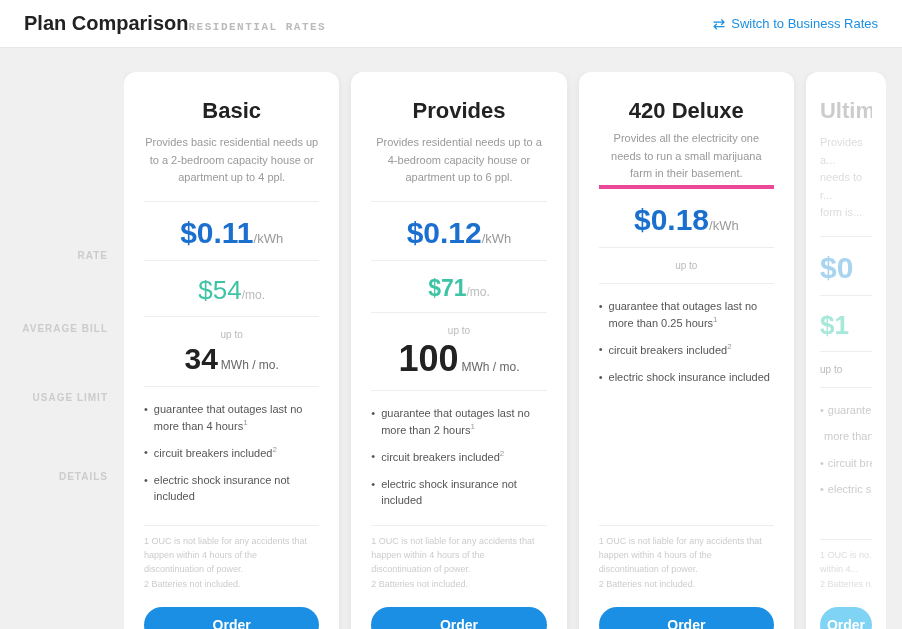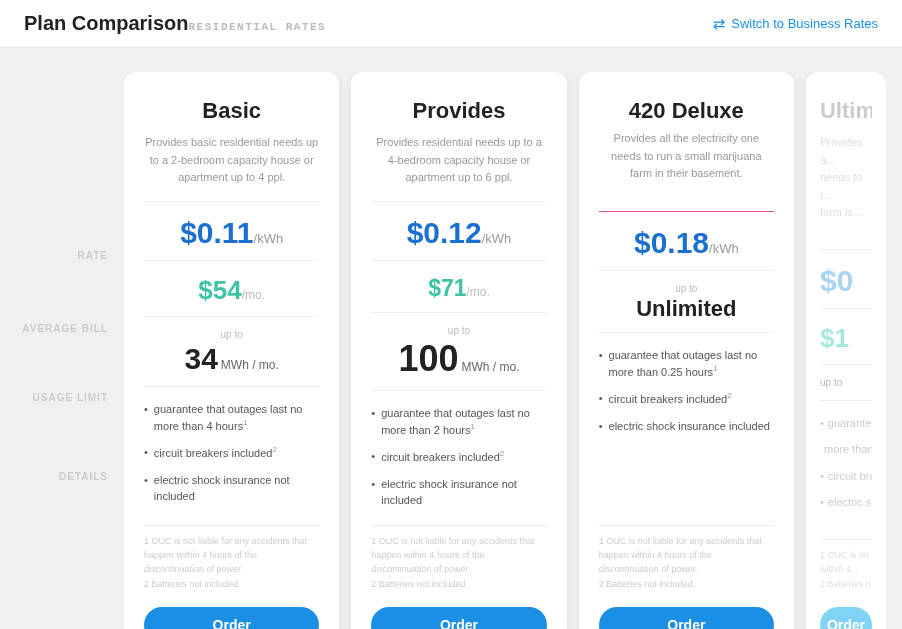--- a/index.html
+++ b/index.html
@@ -38,21 +38,21 @@
 
   <div style="display:flex;gap:12px;overflow:hidden;flex:1;">
 
     <div style="background:#fff;border-radius:12px;padding:26px 20px 18px 20px;flex:1;min-width:175px;display:flex;flex-direction:column;box-shadow:0 2px 8px rgba(0,0,0,0.07);font-family:-apple-system,BlinkMacSystemFont,'Segoe UI',Arial,sans-serif;">
       <div style="font-size:22px;font-weight:700;color:#222;text-align:center;margin-bottom:10px;">Basic</div>
       <div style="font-size:11px;color:#999;text-align:center;line-height:1.6;min-height:58px;border-bottom:1px solid #eee;padding-bottom:14px;">Provides basic residential needs up to a 2-bedroom capacity house or apartment up to 4 ppl.</div>
       <div style="text-align:center;padding:14px 0 10px;border-bottom:1px solid #eee;">
         <span style="font-size:30px;font-weight:700;color:#1a6fcf;">$0.11</span><span style="font-size:13px;color:#999;">/kWh</span>
       </div>
       <div style="text-align:center;padding:14px 0 10px;border-bottom:1px solid #eee;">
-        <span style="font-size:26px;font-weight:700;color:#3ec4a4;margin-top:12px;">$54</span><span style="font-size:12px;color:#bbb;">/mo.</span>
+        <span style="font-size:26px;font-weight:400;color:#3ec4a4;margin-top:12px;">$54</span><span style="font-size:12px;color:#bbb;">/mo.</span>
       </div>
       <div style="text-align:center;padding:12px 0 10px;border-bottom:1px solid #eee;">
         <span style="font-size:10px;color:#bbb;display:block;margin-bottom:2px;">up to</span>
         <span style="font-size:30px;font-weight:700;color:#222;">34</span><span style="font-size:12px;color:#666;margin-left:3px;">MWh / mo.</span>
       </div>
       <div style="padding:14px 0 6px;flex:1;">
         <div style="font-size:11px;color:#555;line-height:1.5;margin-bottom:10px;display:flex;gap:6px;">
             <span style="flex-shrink:0;">•</span>
             <span>guarantee that outages last no more than 4 hours<sup style="font-size:8px;color:#999;">1</sup></span>
           </div>
@@ -101,27 +101,26 @@
       </div>
       <div style="font-size:9px;color:#ccc;border-top:1px solid #eee;padding-top:8px;line-height:1.6;">
         <div>1  OUC is not liable for any accidents that happen within 4 hours of the discontinuation of power.</div>
         <div>2  Batteries not included.</div>
       </div>
       <button style="background:#1a8fe3;color:#fff;border:none;border-radius:24px;padding:10px 0;width:100%;font-size:14px;font-weight:600;cursor:pointer;margin-top:16px;font-family:-apple-system,BlinkMacSystemFont,'Segoe UI',Arial,sans-serif;">Order</button>
     </div>
 
     <div style="background:#fff;border-radius:12px;padding:26px 20px 18px 20px;flex:1;min-width:175px;display:flex;flex-direction:column;box-shadow:0 2px 8px rgba(0,0,0,0.07);font-family:-apple-system,BlinkMacSystemFont,'Segoe UI',Arial,sans-serif;">
       <div style="font-size:22px;font-weight:700;color:#222;text-align:center;margin-bottom:6px;">420 Deluxe</div>
-      <div style="font-size:11px;color:#999;text-align:center;line-height:1.6;min-height:58px;border-bottom:1px solid #ec4899;padding-bottom:28px;">Provides all the electricity one needs to run a small marijuana farm in their basement.</div>
+      <div style="font-size:11px;color:#999;text-align:center;line-height:1.6;min-height:58px;border-bottom:4px solid #ec4899;padding-bottom:2px;">Provides all the electricity one needs to run a small marijuana farm in their basement.</div>
       <div style="text-align:center;padding:14px 0 10px;border-bottom:1px solid #eee;">
         <span style="font-size:30px;font-weight:700;color:#1a6fcf;">$0.18</span><span style="font-size:13px;color:#999;">/kWh</span>
       </div>
       <div style="text-align:center;padding:12px 0 10px;border-bottom:1px solid #eee;">
         <span style="font-size:10px;color:#bbb;display:block;margin-bottom:2px;">up to</span>
-        <span style="font-size:22px;font-weight:700;color:#222;">Unlimited</span>
       </div>
       <div style="padding:14px 0 6px;flex:1;">
         <div style="font-size:11px;color:#555;line-height:1.5;margin-bottom:10px;display:flex;gap:6px;">
             <span style="flex-shrink:0;">•</span>
             <span>guarantee that outages last no more than 0.25 hours<sup style="font-size:8px;color:#999;">1</sup></span>
           </div>
         <div style="font-size:11px;color:#555;line-height:1.5;margin-bottom:10px;display:flex;gap:6px;">
             <span style="flex-shrink:0;">•</span>
             <span>circuit breakers included<sup style="font-size:8px;color:#999;">2</sup></span>
           </div>
@@ -132,21 +131,21 @@
       </div>
       <div style="font-size:9px;color:#ccc;border-top:1px solid #eee;padding-top:8px;line-height:1.6;">
         <div>1  OUC is not liable for any accidents that happen within 4 hours of the discontinuation of power.</div>
         <div>2  Batteries not included.</div>
       </div>
       <button style="background:#1a8fe3;color:#fff;border:none;border-radius:24px;padding:10px 0;width:100%;font-size:14px;font-weight:600;cursor:pointer;margin-top:16px;font-family:-apple-system,BlinkMacSystemFont,'Segoe UI',Arial,sans-serif;">Order</button>
     </div>
 
     <div style="background:#fff;border-radius:12px;padding:26px 14px 18px 14px;flex:0 0 80px;display:flex;flex-direction:column;box-shadow:0 2px 8px rgba(0,0,0,0.07);overflow:hidden;font-family:-apple-system,BlinkMacSystemFont,'Segoe UI',Arial,sans-serif;">
       <div style="font-size:22px;font-weight:700;color:#ccc;text-align:center;margin-bottom:10px;white-space:nowrap;overflow:hidden;">Ultim</div>
-      <div style="font-size:11px;color:#ddd;text-align:left;line-height:1.6;min-height:58px;border-bottom:1px solid #eee;padding-bottom:27px;overflow:hidden;">Provides a...<br>needs to r...<br>form is...</div>
+      <div style="font-size:11px;color:#ddd;text-align:left;line-height:1.6;min-height:58px;border-bottom:1px solid #eee;padding-bottom:14px;overflow:hidden;">Provides a...<br>needs to r...<br>form is...</div>
       <div style="text-align:left;padding:14px 0 10px;border-bottom:1px solid #eee;overflow:hidden;">
         <span style="font-size:30px;font-weight:700;color:#a8d4f0;">$0</span>
       </div>
       <div style="text-align:left;padding:14px 0 10px;border-bottom:1px solid #eee;overflow:hidden;">
         <span style="font-size:26px;font-weight:600;color:#a8e8da;">$1</span>
       </div>
       <div style="padding:12px 0 10px;border-bottom:1px solid #eee;overflow:hidden;">
         <span style="font-size:10px;color:#bbb;display:block;margin-bottom:2px;">up to</span>
       </div>
       <div style="padding:14px 0 6px;flex:1;overflow:hidden;">

